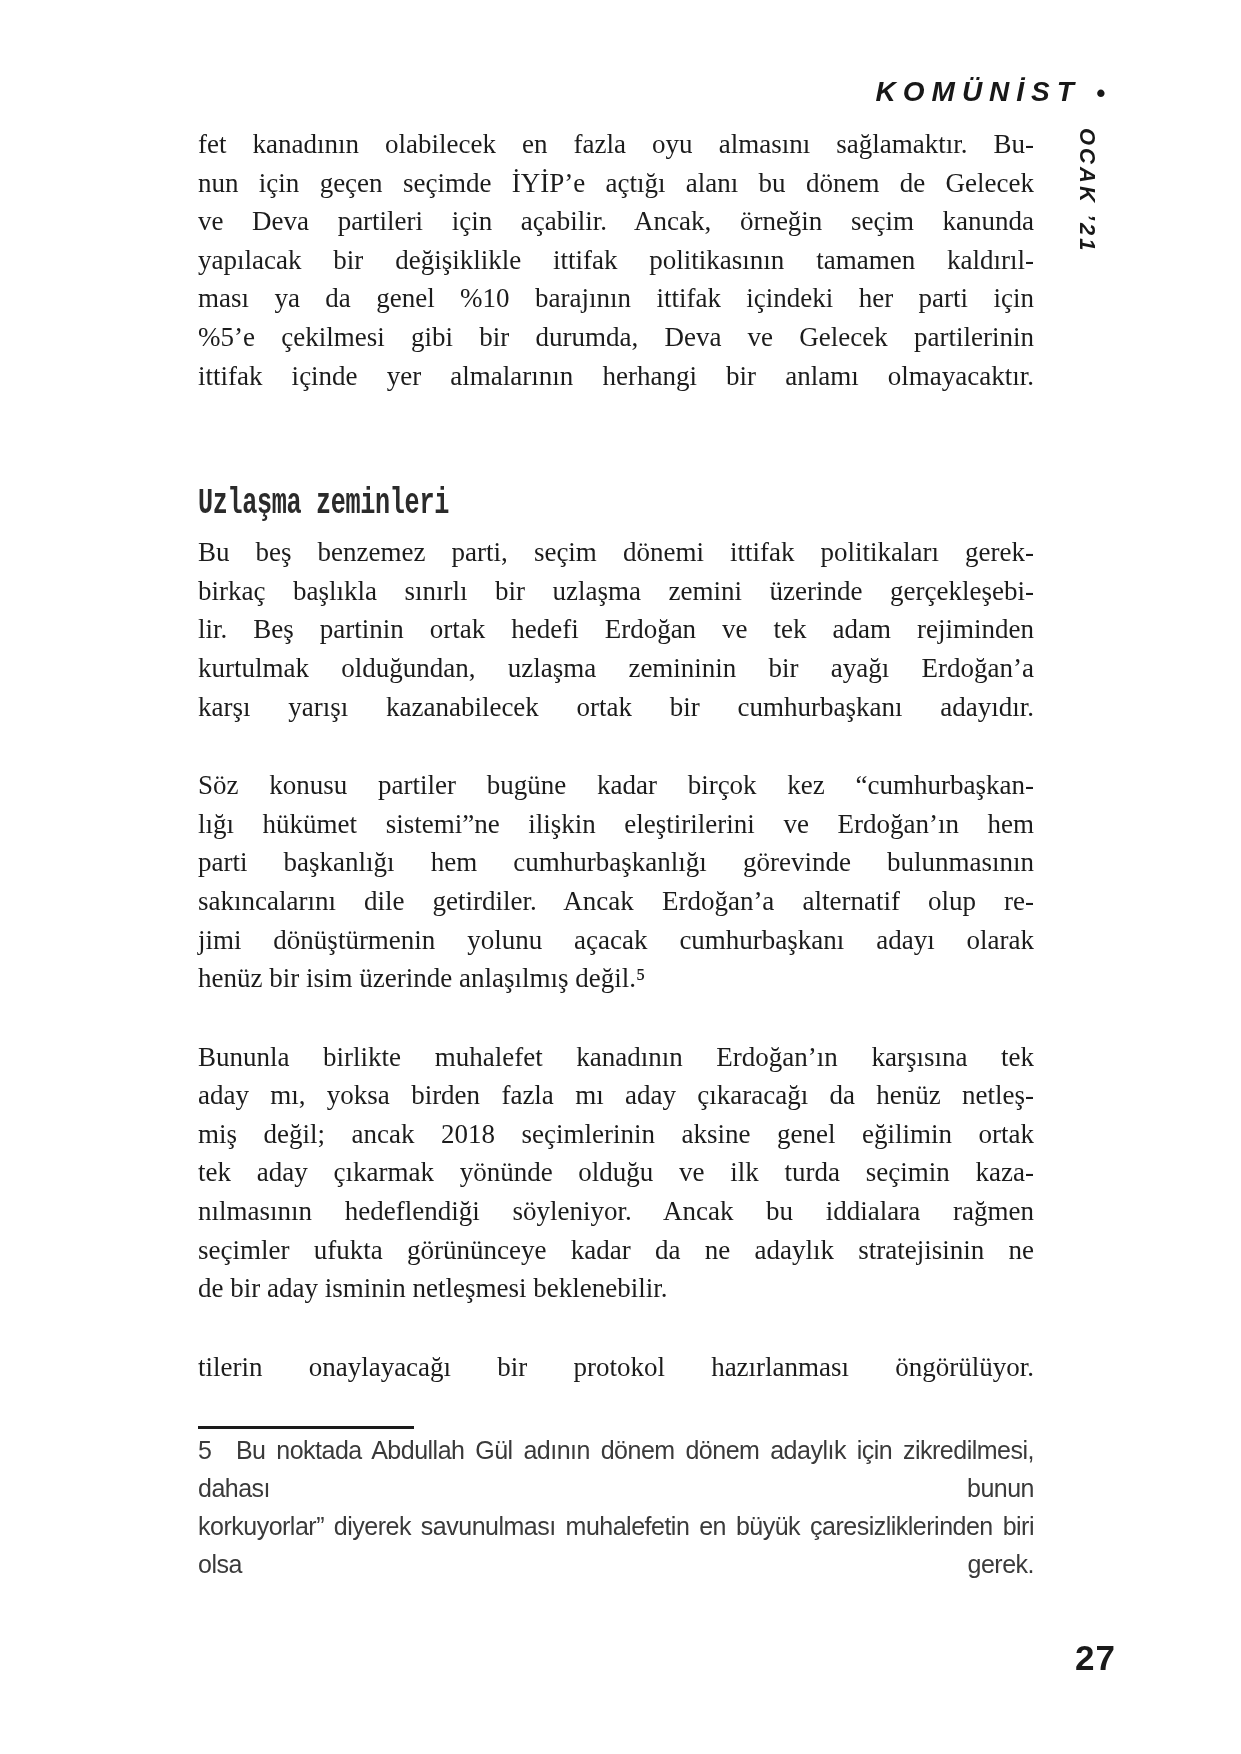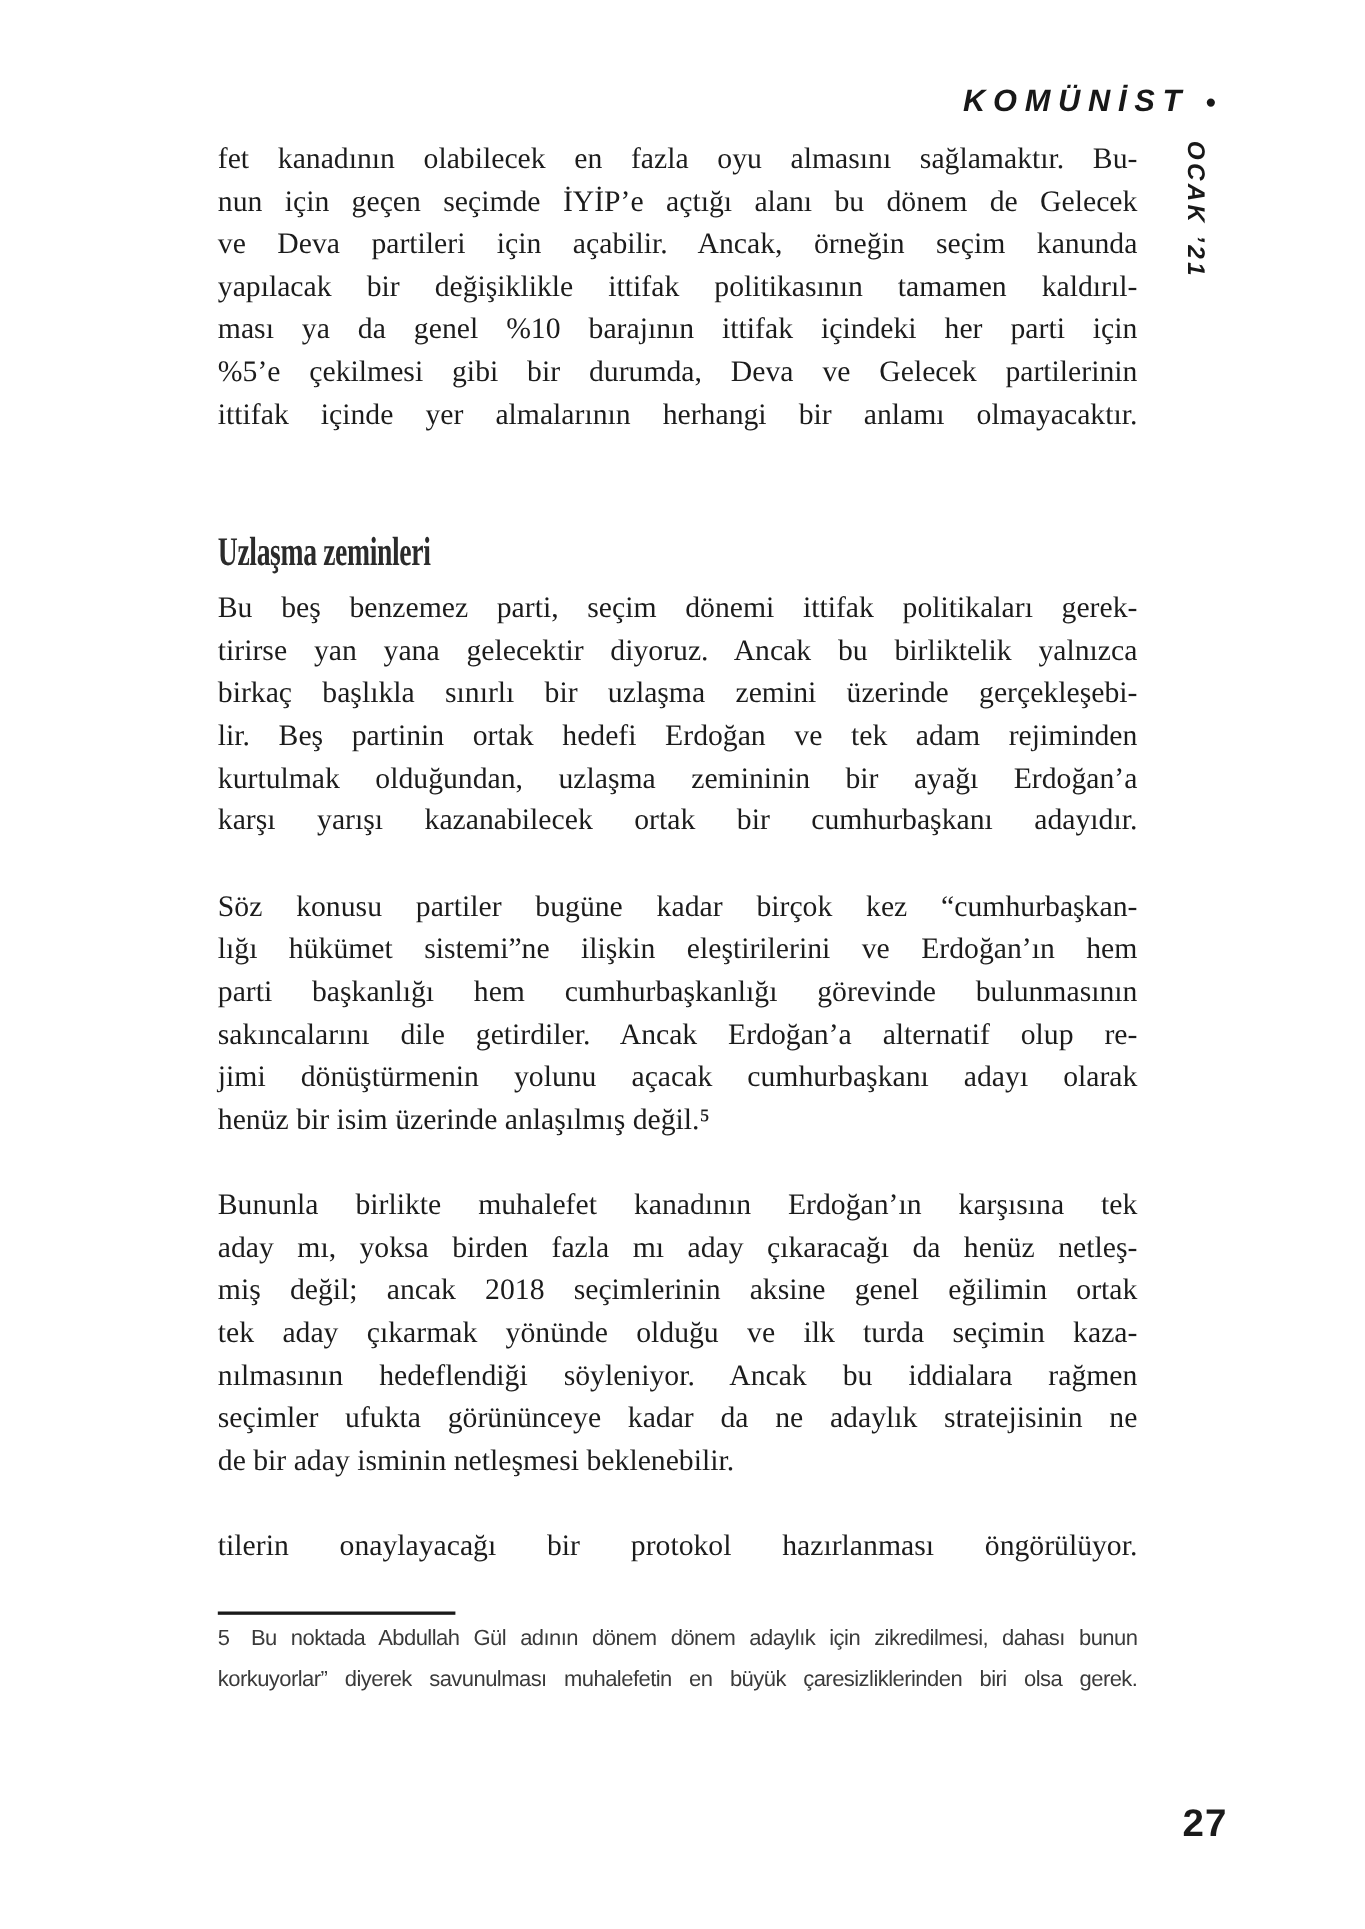--- a/index.html
+++ b/index.html
@@ -44,40 +44,40 @@
     line-height:38.6px;
     text-align:justify;
     text-align-last:justify;
     white-space:normal;
   }
   .para .tline.last{text-align-last:left;}
   .para.justify-last .tline.last{text-align-last:justify;}
   .section-heading{
     margin:84px 0 6px 0;
     line-height:48px;
-    font-family:Liberation Serif, serif;
+    font-family:Liberation Mono, monospace;
     font-weight:700;
     font-size:37px;
     color:#2b2b2b;
     letter-spacing:-0.5px;
   }
   .section-heading .squeeze{
     display:inline-block;
     transform:scaleX(0.68);
     transform-origin:0 50%;
     white-space:nowrap;
   }
   
   .footnote-rule{
     width:216px;height:3px;background:#1a1a1a;
     border:none;margin:15px 0 2px 0;
   }
   .footnote{
     font-family:"Liberation Sans",sans-serif;
-    font-size:20px;
+    font-size:25px;
     letter-spacing:-0.5px;
     color:#3a3a3a;
   }
   .footnote .tline{line-height:38px;}
   .footnote .tline.last{text-align-last:left;}
   
   .page-number{
     position:absolute;left:1075px;top:1638px;
     font-family:"Liberation Sans",sans-serif;
     font-weight:700;font-size:35px;color:#1a1a1a;
@@ -105,21 +105,20 @@
         <div class="tline">yapılacak bir değişiklikle ittifak politikasının tamamen kaldırıl-</div>
         <div class="tline">ması ya da genel %10 barajının ittifak içindeki her parti için</div>
         <div class="tline">%5’e çekilmesi gibi bir durumda, Deva ve Gelecek partilerinin</div>
         <div class="tline last">ittifak içinde yer almalarının herhangi bir anlamı olmayacaktır.</div>
       </div>
 
     <h2 class="section-heading"><span class="squeeze">Uzlaşma zeminleri</span></h2>
 
     <div class="para justify-last">
         <div class="tline">Bu beş benzemez parti, seçim dönemi ittifak politikaları gerek-</div>
-        <div class="tline">tirirse yan yana gelecektir diyoruz. Ancak bu birliktelik yalnızca</div>
         <div class="tline">birkaç başlıkla sınırlı bir uzlaşma zemini üzerinde gerçekleşebi-</div>
         <div class="tline">lir. Beş partinin ortak hedefi Erdoğan ve tek adam rejiminden</div>
         <div class="tline">kurtulmak olduğundan, uzlaşma zemininin bir ayağı Erdoğan’a</div>
         <div class="tline last">karşı yarışı kazanabilecek ortak bir cumhurbaşkanı adayıdır.</div>
       </div>
 
     <div class="para">
         <div class="tline">Söz konusu partiler bugüne kadar birçok kez “cumhurbaşkan-</div>
         <div class="tline">lığı hükümet sistemi”ne ilişkin eleştirilerini ve Erdoğan’ın hem</div>
         <div class="tline">parti başkanlığı hem cumhurbaşkanlığı görevinde bulunmasının</div>

